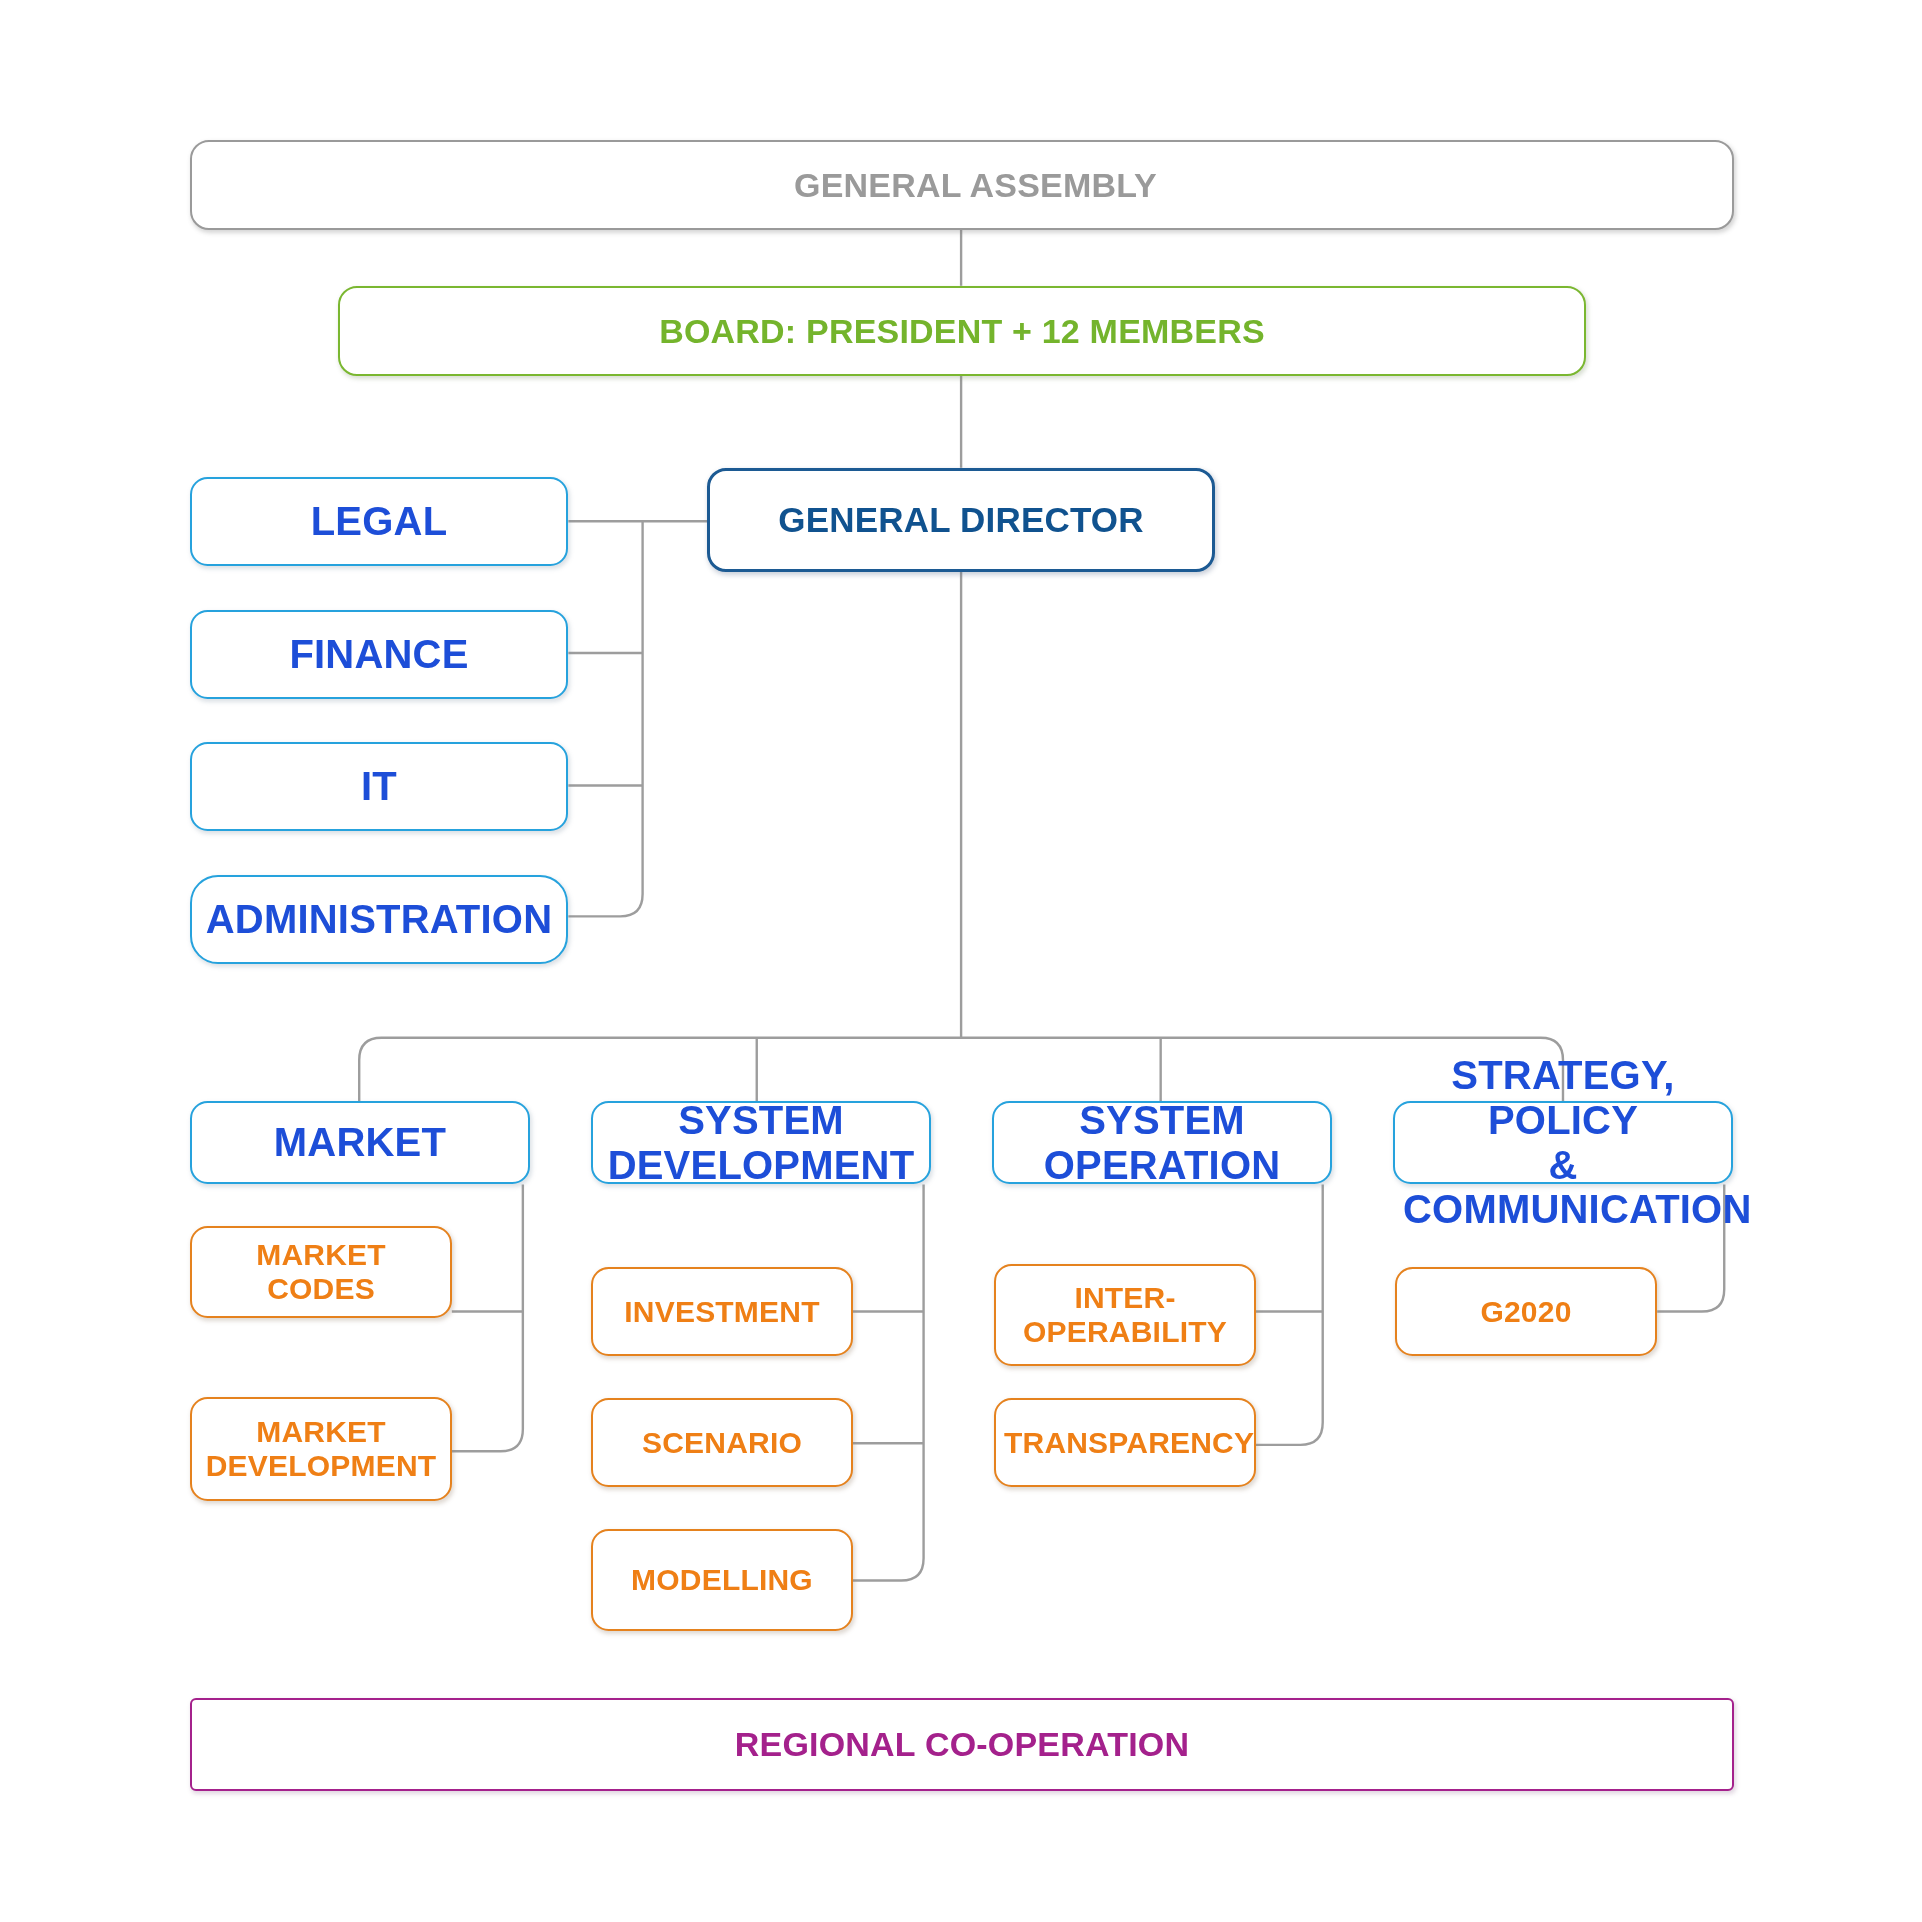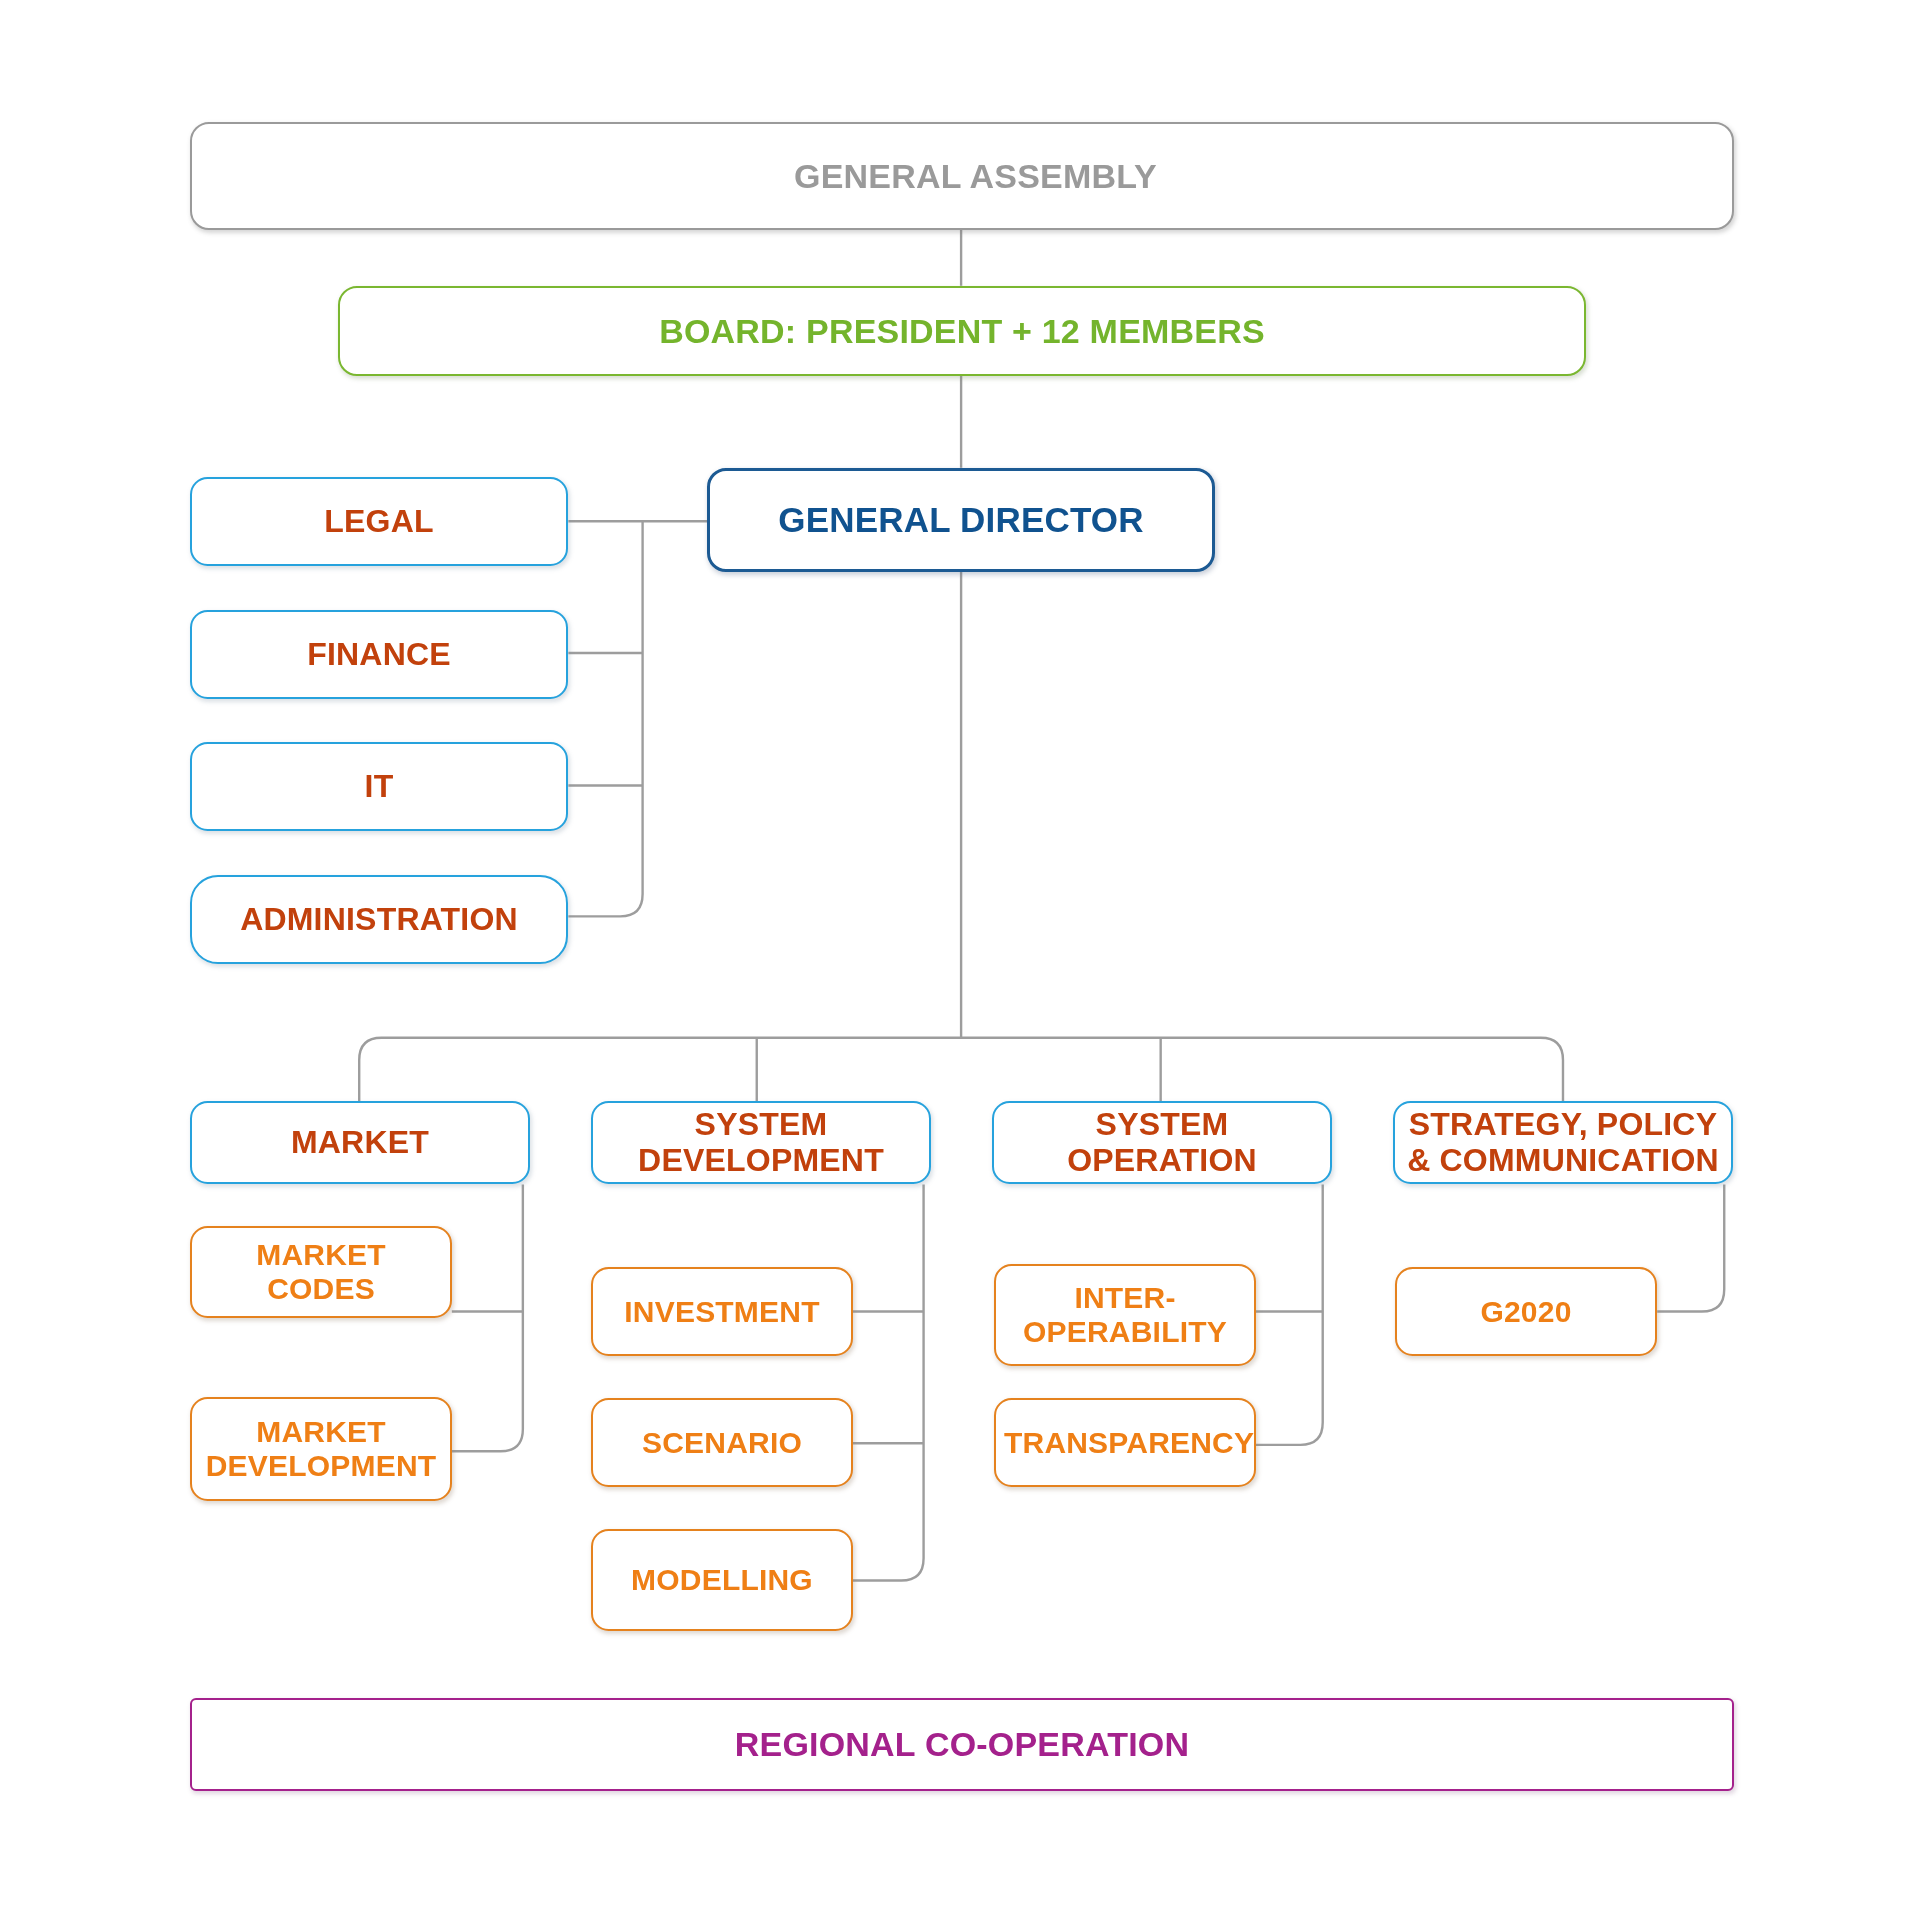--- a/index.html
+++ b/index.html
@@ -69,22 +69,22 @@
     border-color: #1c5a93;
     border-radius: 19px;
     color: #10528f;
     font-size: 35px;
     box-shadow: 1.6px 2.4px 4.8px rgba(90,110,140,0.32);
   }
   .n-blue {
     border-width: 2.4px;
     border-color: #26a2dd;
     border-radius: 17.6px;
-    color: #c2410c;
-    font-size: 32px;
+    color: #1d4ed8;
+    font-size: 40px;
     box-shadow: 1.6px 2.4px 4px rgba(120,140,160,0.26);
   }
   .n-orange {
     border-width: 2.4px;
     border-color: #e5821e;
     border-radius: 17.6px;
     color: #ef7f15;
     font-size: 30px;
     box-shadow: 1.6px 2.4px 4px rgba(150,130,110,0.30);
   }
@@ -130,21 +130,21 @@
       <path d="M 1068 1808 L 1157 1808"></path>
 
       <path d="M 1657 1484 L 1657 1782 Q 1657 1810 1629 1810 L 1573 1810"></path>
       <path d="M 1573 1643 L 1657 1643"></path>
 
       <path d="M 2160 1484 L 2160 1615 Q 2160 1643 2132 1643 L 2076 1643"></path>
 
     </g>
   </svg>
 
-  <div class="node n-assembly" style="left:190px; top:122px; width:1544px; height:108px;padding-left:27px;">
+  <div class="node n-assembly" style="left:190px; top:140px; width:1544px; height:90px;padding-left:27px;">
     <span>GENERAL ASSEMBLY</span>
   </div>
 
   <div class="node n-board" style="left:338px; top:286px; width:1248px; height:90px;">
     <span>BOARD: PRESIDENT + 12 MEMBERS</span>
   </div>
 
   <div class="node n-director" style="left:707px; top:468px; width:508px; height:104px;">
     <span>GENERAL DIRECTOR</span>
   </div>

